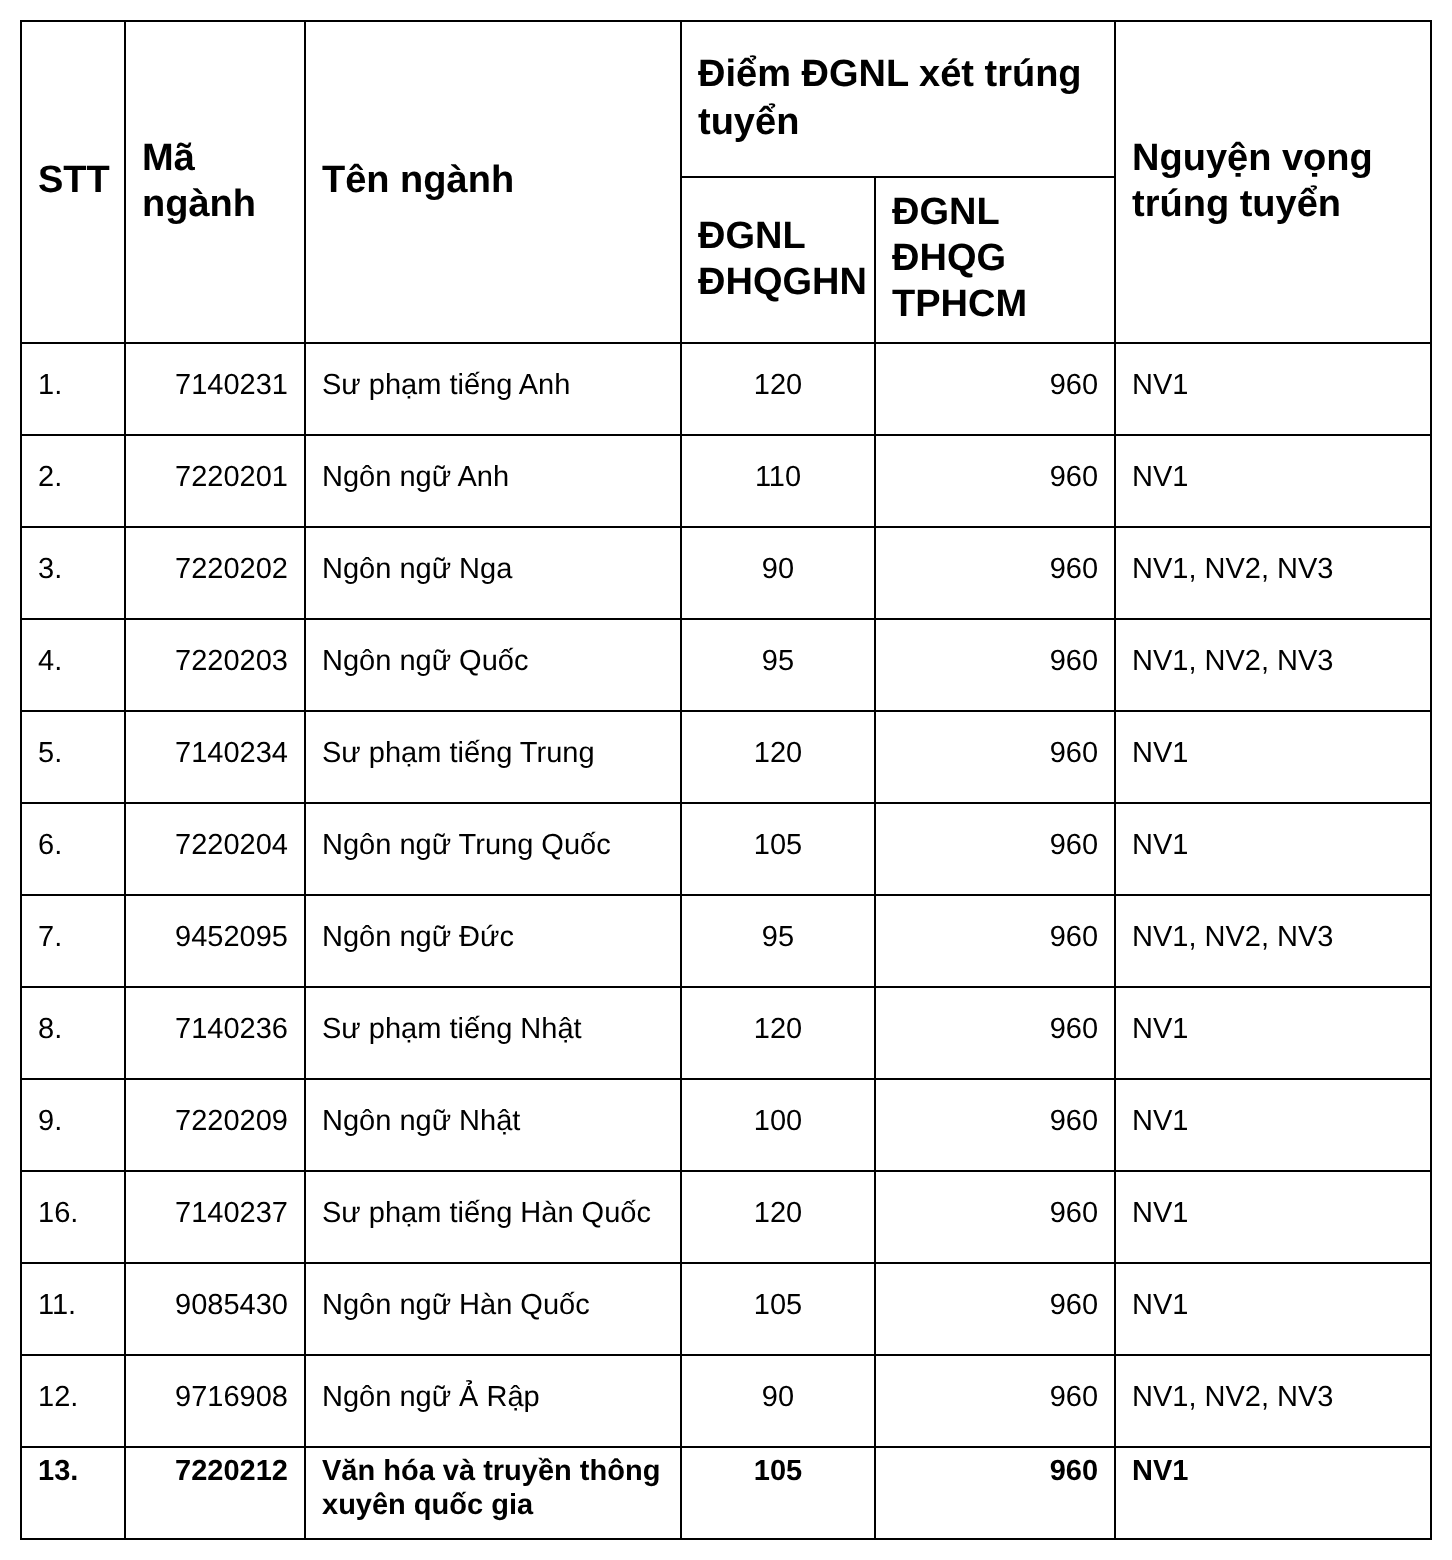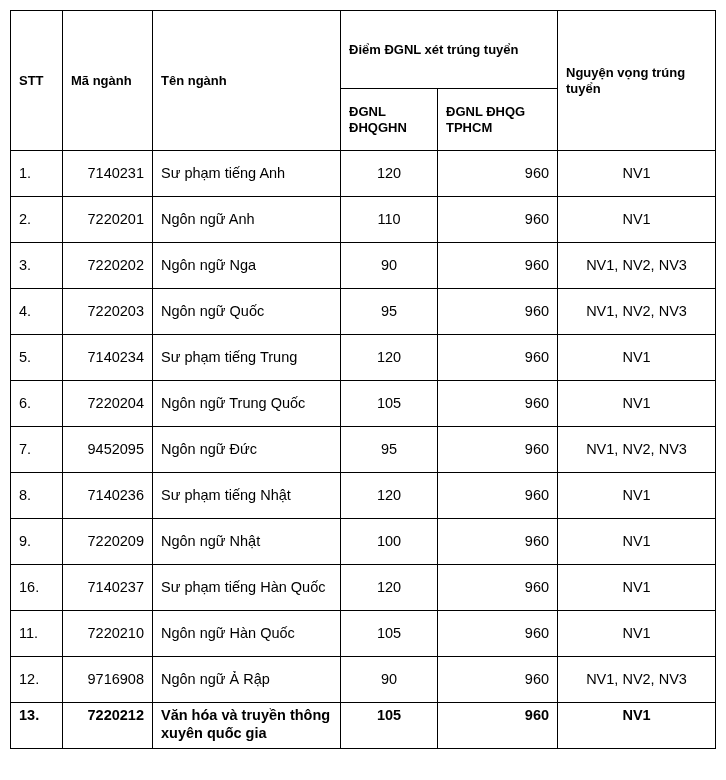--- a/index.html
+++ b/index.html
@@ -33,21 +33,21 @@
   table.admission td {
     border: 1px solid #000000;
     vertical-align: middle;
     line-height: 1.22;
   }
 
   
   table.admission thead th {
     font-family: "Liberation Sans", "DejaVu Sans", sans-serif;
     font-weight: bold;
-    font-size: 13px;
+    font-size: 19px;
     text-align: left;
     padding: 6px 8px;
     margin-left: 12px;
   }
   th.h-stt       { height: 140px; vertical-align: middle; }
   th.h-ma        { vertical-align: top; padding-top: 14px; }
   th.h-ten       { vertical-align: middle; }
   th.h-diem      { height: 78px; vertical-align: top; padding-top: 13px; }
   th.h-nv        { vertical-align: top; padding-top: 14px; }
   th.h-sub       { height: 62px; vertical-align: top; padding-top: 10px; }
@@ -57,21 +57,21 @@
     font-family: "Liberation Sans", "DejaVu Sans", sans-serif;
     font-size: 14.5px;
     height: 46px;
     padding: 4px 8px;
   }
   td.c-stt  { text-align: left; padding-left: 11px; }
   td.c-ma   { text-align: right; padding-right: 9px; }
   td.c-ten  { text-align: left; }
   td.c-hn   { text-align: center; }
   td.c-hcm  { text-align: right; }
-  td.c-nv   { text-align: center; }
+  td.c-nv   { }
 
   tr.tall td { height: 78px; vertical-align: top; padding-top: 9px; font-weight: bold; }
 
   
   col.w-stt { width: 52px; }
   col.w-ma  { width: 90px; }
   col.w-ten { width: 188px; }
   col.w-hn  { width: 97px; }
   col.w-hcm { width: 120px; }
   col.w-nv  { width: 158px; }
@@ -181,21 +181,21 @@
         <tr>
           <td class="c-stt">16.</td>
           <td class="c-ma">7140237</td>
           <td class="c-ten">Sư phạm tiếng Hàn Quốc</td>
           <td class="c-hn">120</td>
           <td class="c-hcm">960</td>
           <td class="c-nv">NV1</td>
         </tr>
         <tr>
           <td class="c-stt">11.</td>
-          <td class="c-ma">7220210</td>
+          <td class="c-ma">9085430</td>
           <td class="c-ten">Ngôn ngữ Hàn Quốc</td>
           <td class="c-hn">105</td>
           <td class="c-hcm">960</td>
           <td class="c-nv">NV1</td>
         </tr>
         <tr>
           <td class="c-stt">12.</td>
           <td class="c-ma">9716908</td>
           <td class="c-ten">Ngôn ngữ Ả Rập</td>
           <td class="c-hn">90</td>

